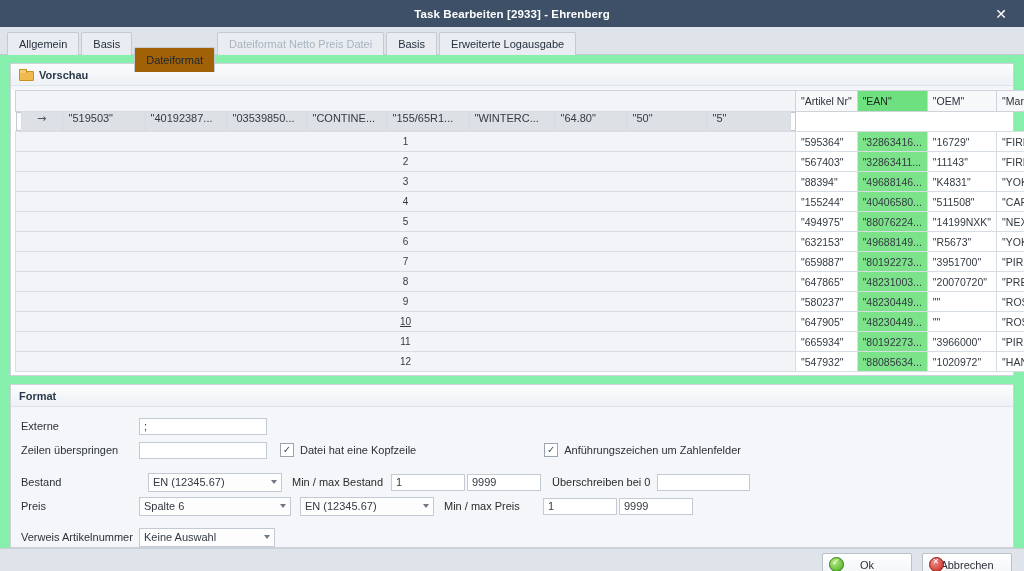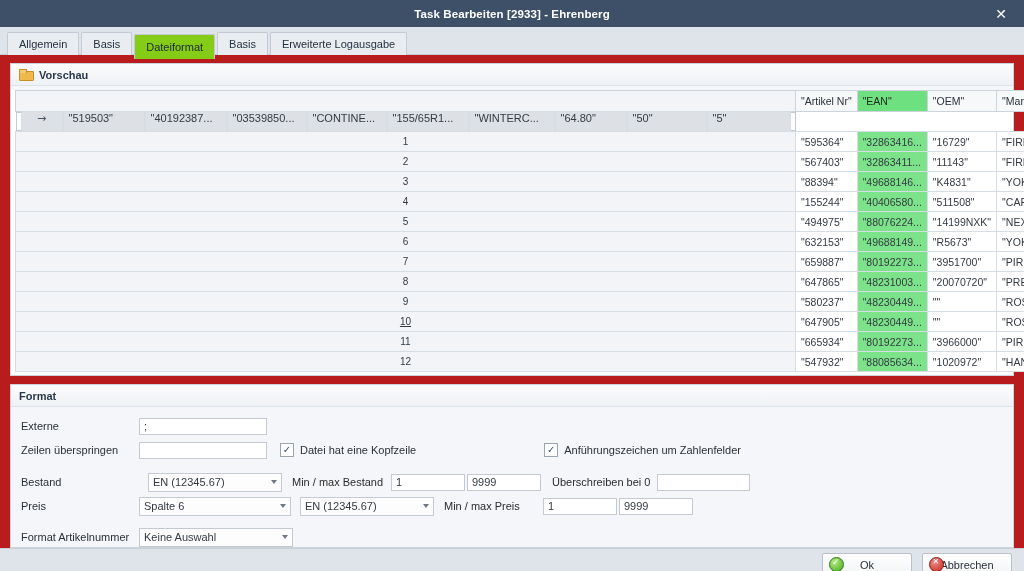--- a/index.html
+++ b/index.html
@@ -33,27 +33,27 @@
     border-bottom:1px solid #c3cad3;
     display:flex;align-items:flex-end;padding-left:7px;box-sizing:border-box;
   }
   .tab{
     height:22px;line-height:22px;padding:0 11px;font-size:11px;
     background:#e9edf2;border:1px solid #c3cad3;border-bottom:none;
     margin-right:2px;color:#25303d;cursor:pointer;
     border-radius:2px 2px 0 0;position:relative;top:1px;
   }
   .tab.active{
-    background:#84cc16;color:#1b2733;height:24px;line-height:24px;top:5px;
+    background:#a16207;color:#1b2733;height:24px;line-height:24px;top:18px;
     border-color:#c3cad3;
   }
   .tab.disabled{color:#a9b3bf;cursor:default;background:#e9edf2;}
 
   
-  .content{flex:1;display:flex;flex-direction:column;background:#b91c1c;padding:8px 10px 0 10px;box-sizing:border-box;}
+  .content{flex:1;display:flex;flex-direction:column;background:#86efac;padding:8px 10px 0 10px;box-sizing:border-box;}
 
   
   .group{border:1px solid #ccd3db;background:#f4f6f9;}
   .group-head{
     height:21px;display:flex;align-items:center;gap:6px;padding:0 8px;
     background:linear-gradient(#fbfcfd,#eef1f5);
     border-bottom:1px solid #dde3ea;
     font-weight:bold;font-size:11px;color:#2b3a4a;
   }
   .folder-icon{width:14px;height:11px;position:relative;display:inline-block;}
@@ -139,20 +139,21 @@
 
   <div class="titlebar">
     <span class="title">Task Bearbeiten [2933] - Ehrenberg</span>
     <span class="close">✕</span>
   </div>
 
   <div class="tabstrip" id="tabbar">
       <div class="tab">Allgemein</div>
       <div class="tab">Basis</div>
       <div class="tab active">Dateiformat</div>
+      <div class="tab disabled">Dateiformat Netto Preis Datei</div>
       <div class="tab">Basis</div>
       <div class="tab">Erweiterte Logausgabe</div>
     </div>
 
   <div class="content">
 
     <div class="group">
       <div class="group-head">
         <span class="folder-icon"></span>
         <span>Vorschau</span>
@@ -321,22 +322,22 @@
             <span class="caret"></span>
           </div>
           <span style="margin-left:10px;width:95px">Min / max Preis</span>
           <input class="txt" style="width: 74px; margin-left: 4px;" value="1">
           <input class="txt" style="width: 74px; margin-left: 2px;" value="9999">
         </div>
 
         <div style="height:7px"></div>
 
         <div class="frow">
-          <span class="flabel">Format Artikelnummer</span>
-          <div class="sel" style="width:154px">
+          <span class="flabel">Verweis Artikelnummer</span>
+          <div class="sel" style="width:136px">
             <span class="cap">Keine Auswahl</span>
             <span class="caret"></span>
           </div>
         </div>
 
       </div>
     </div>
   </div>
 
   <div class="footer">

